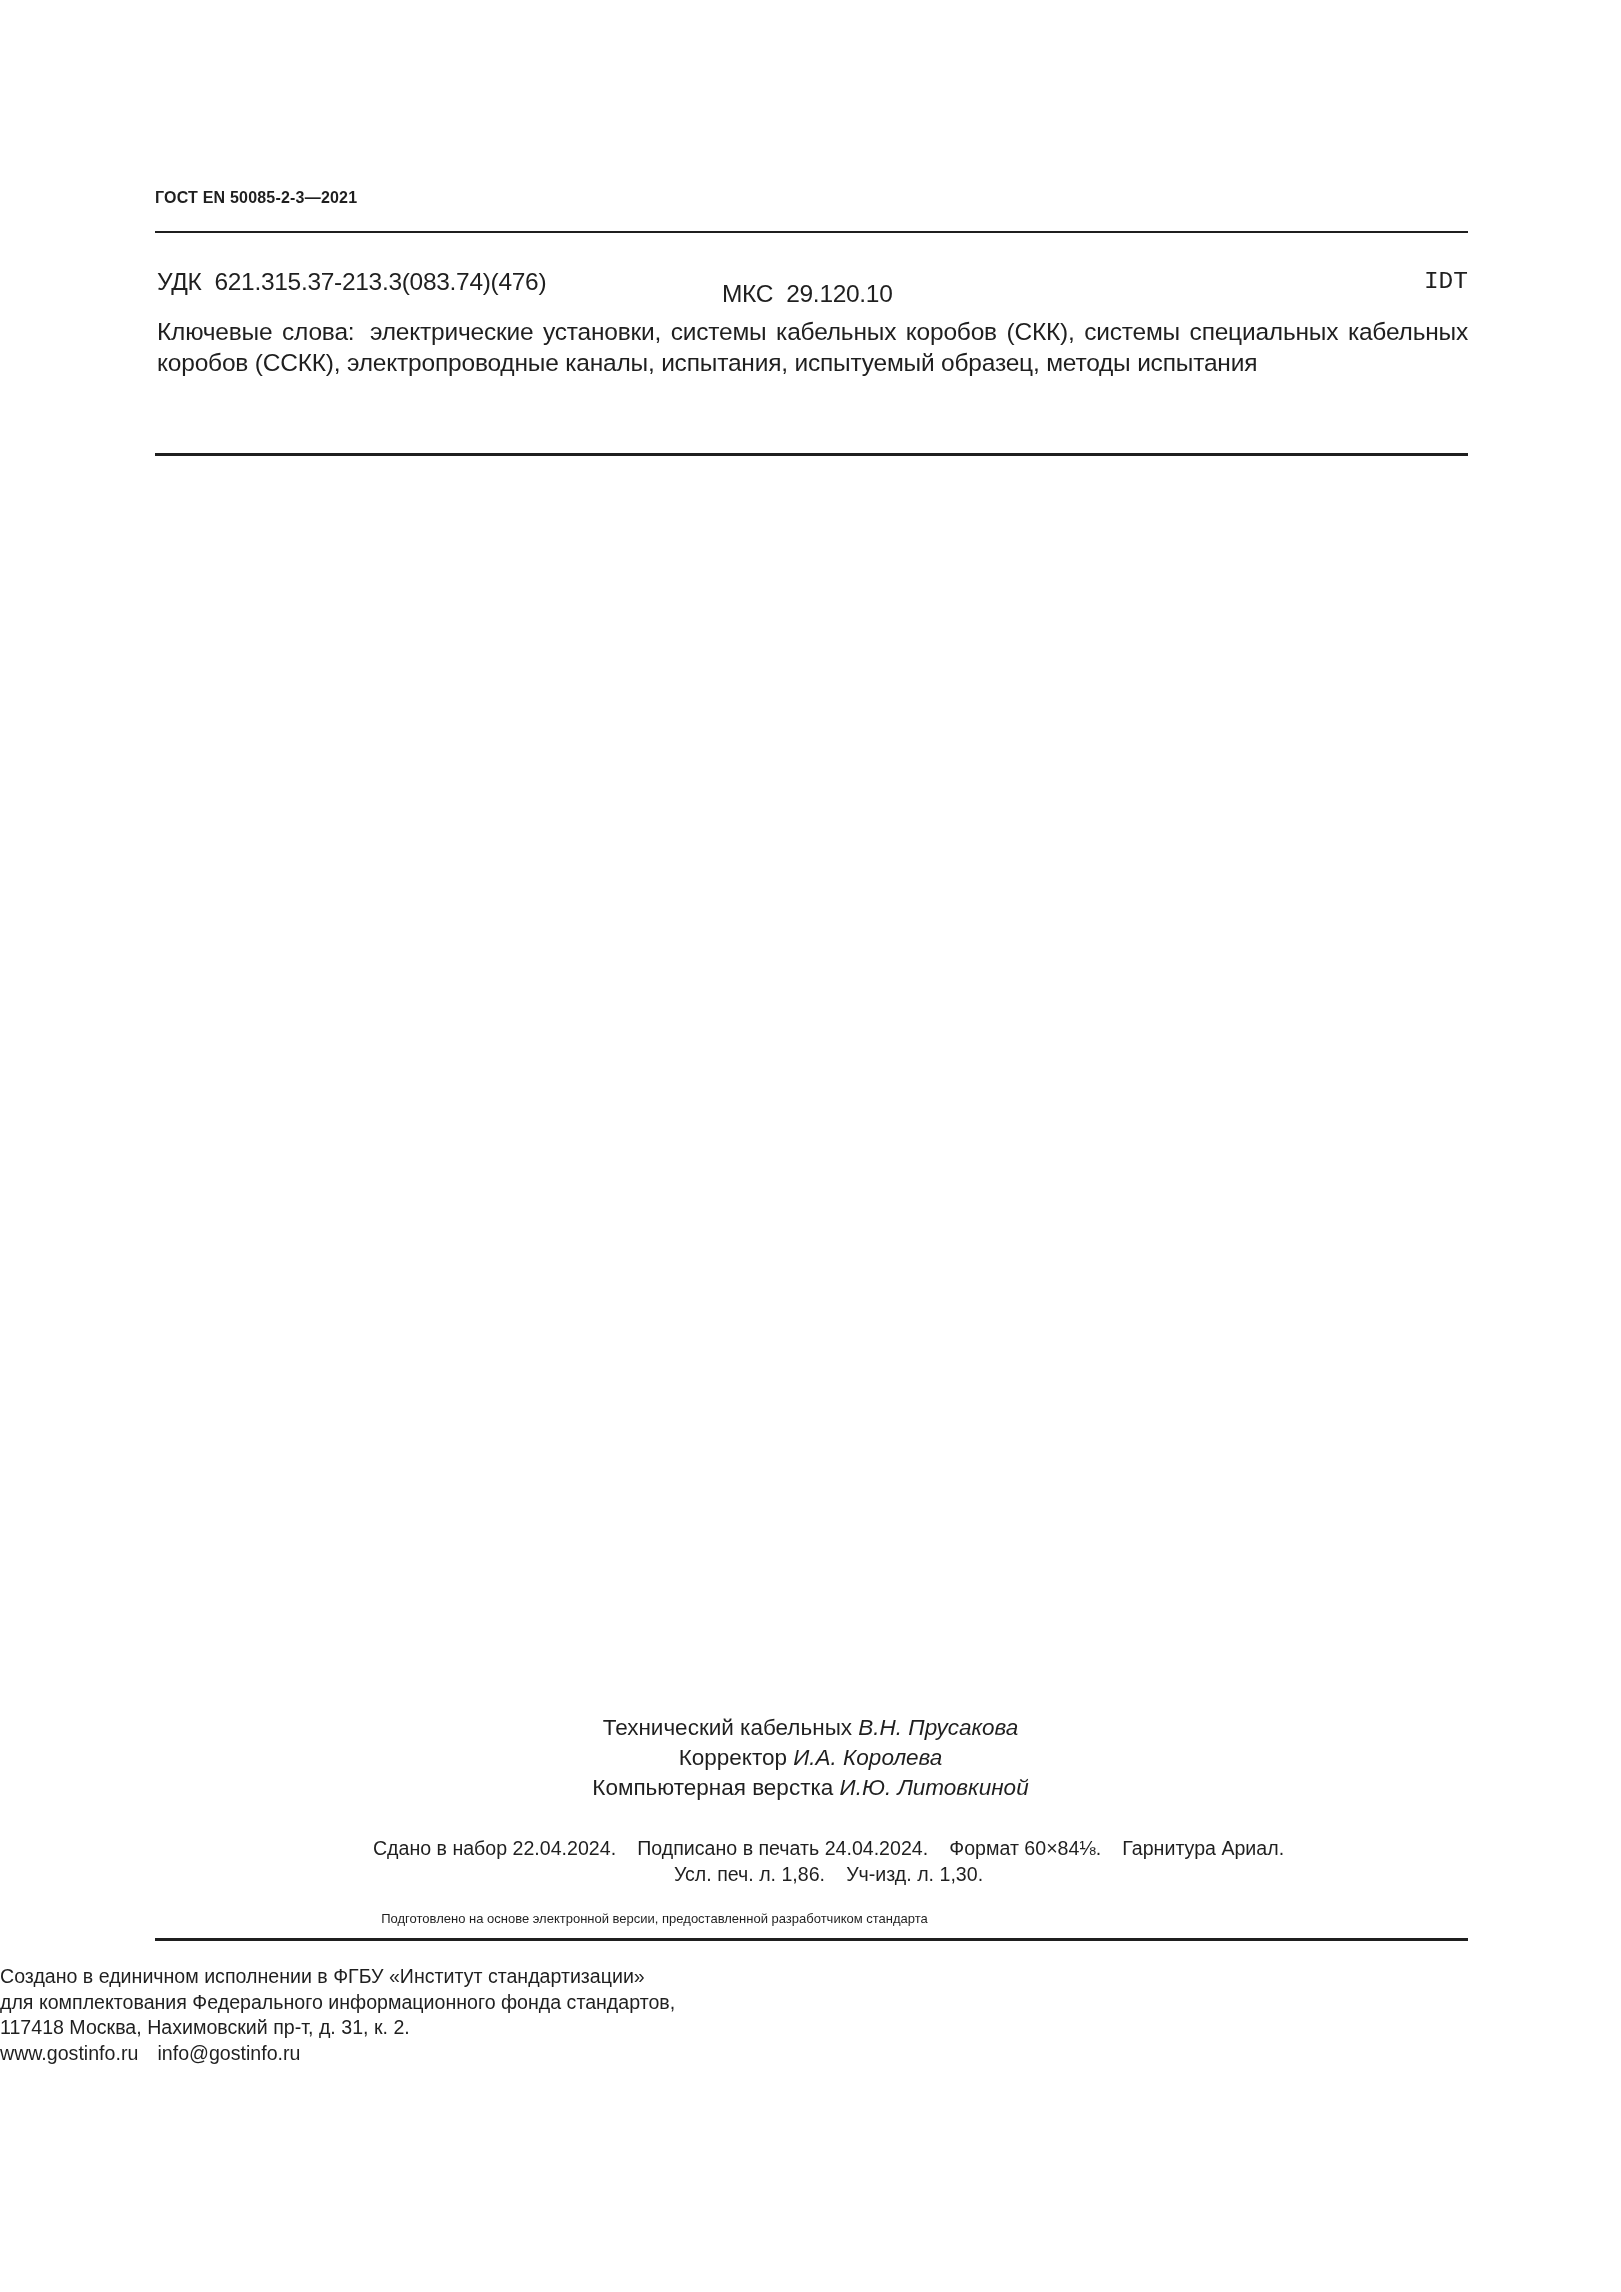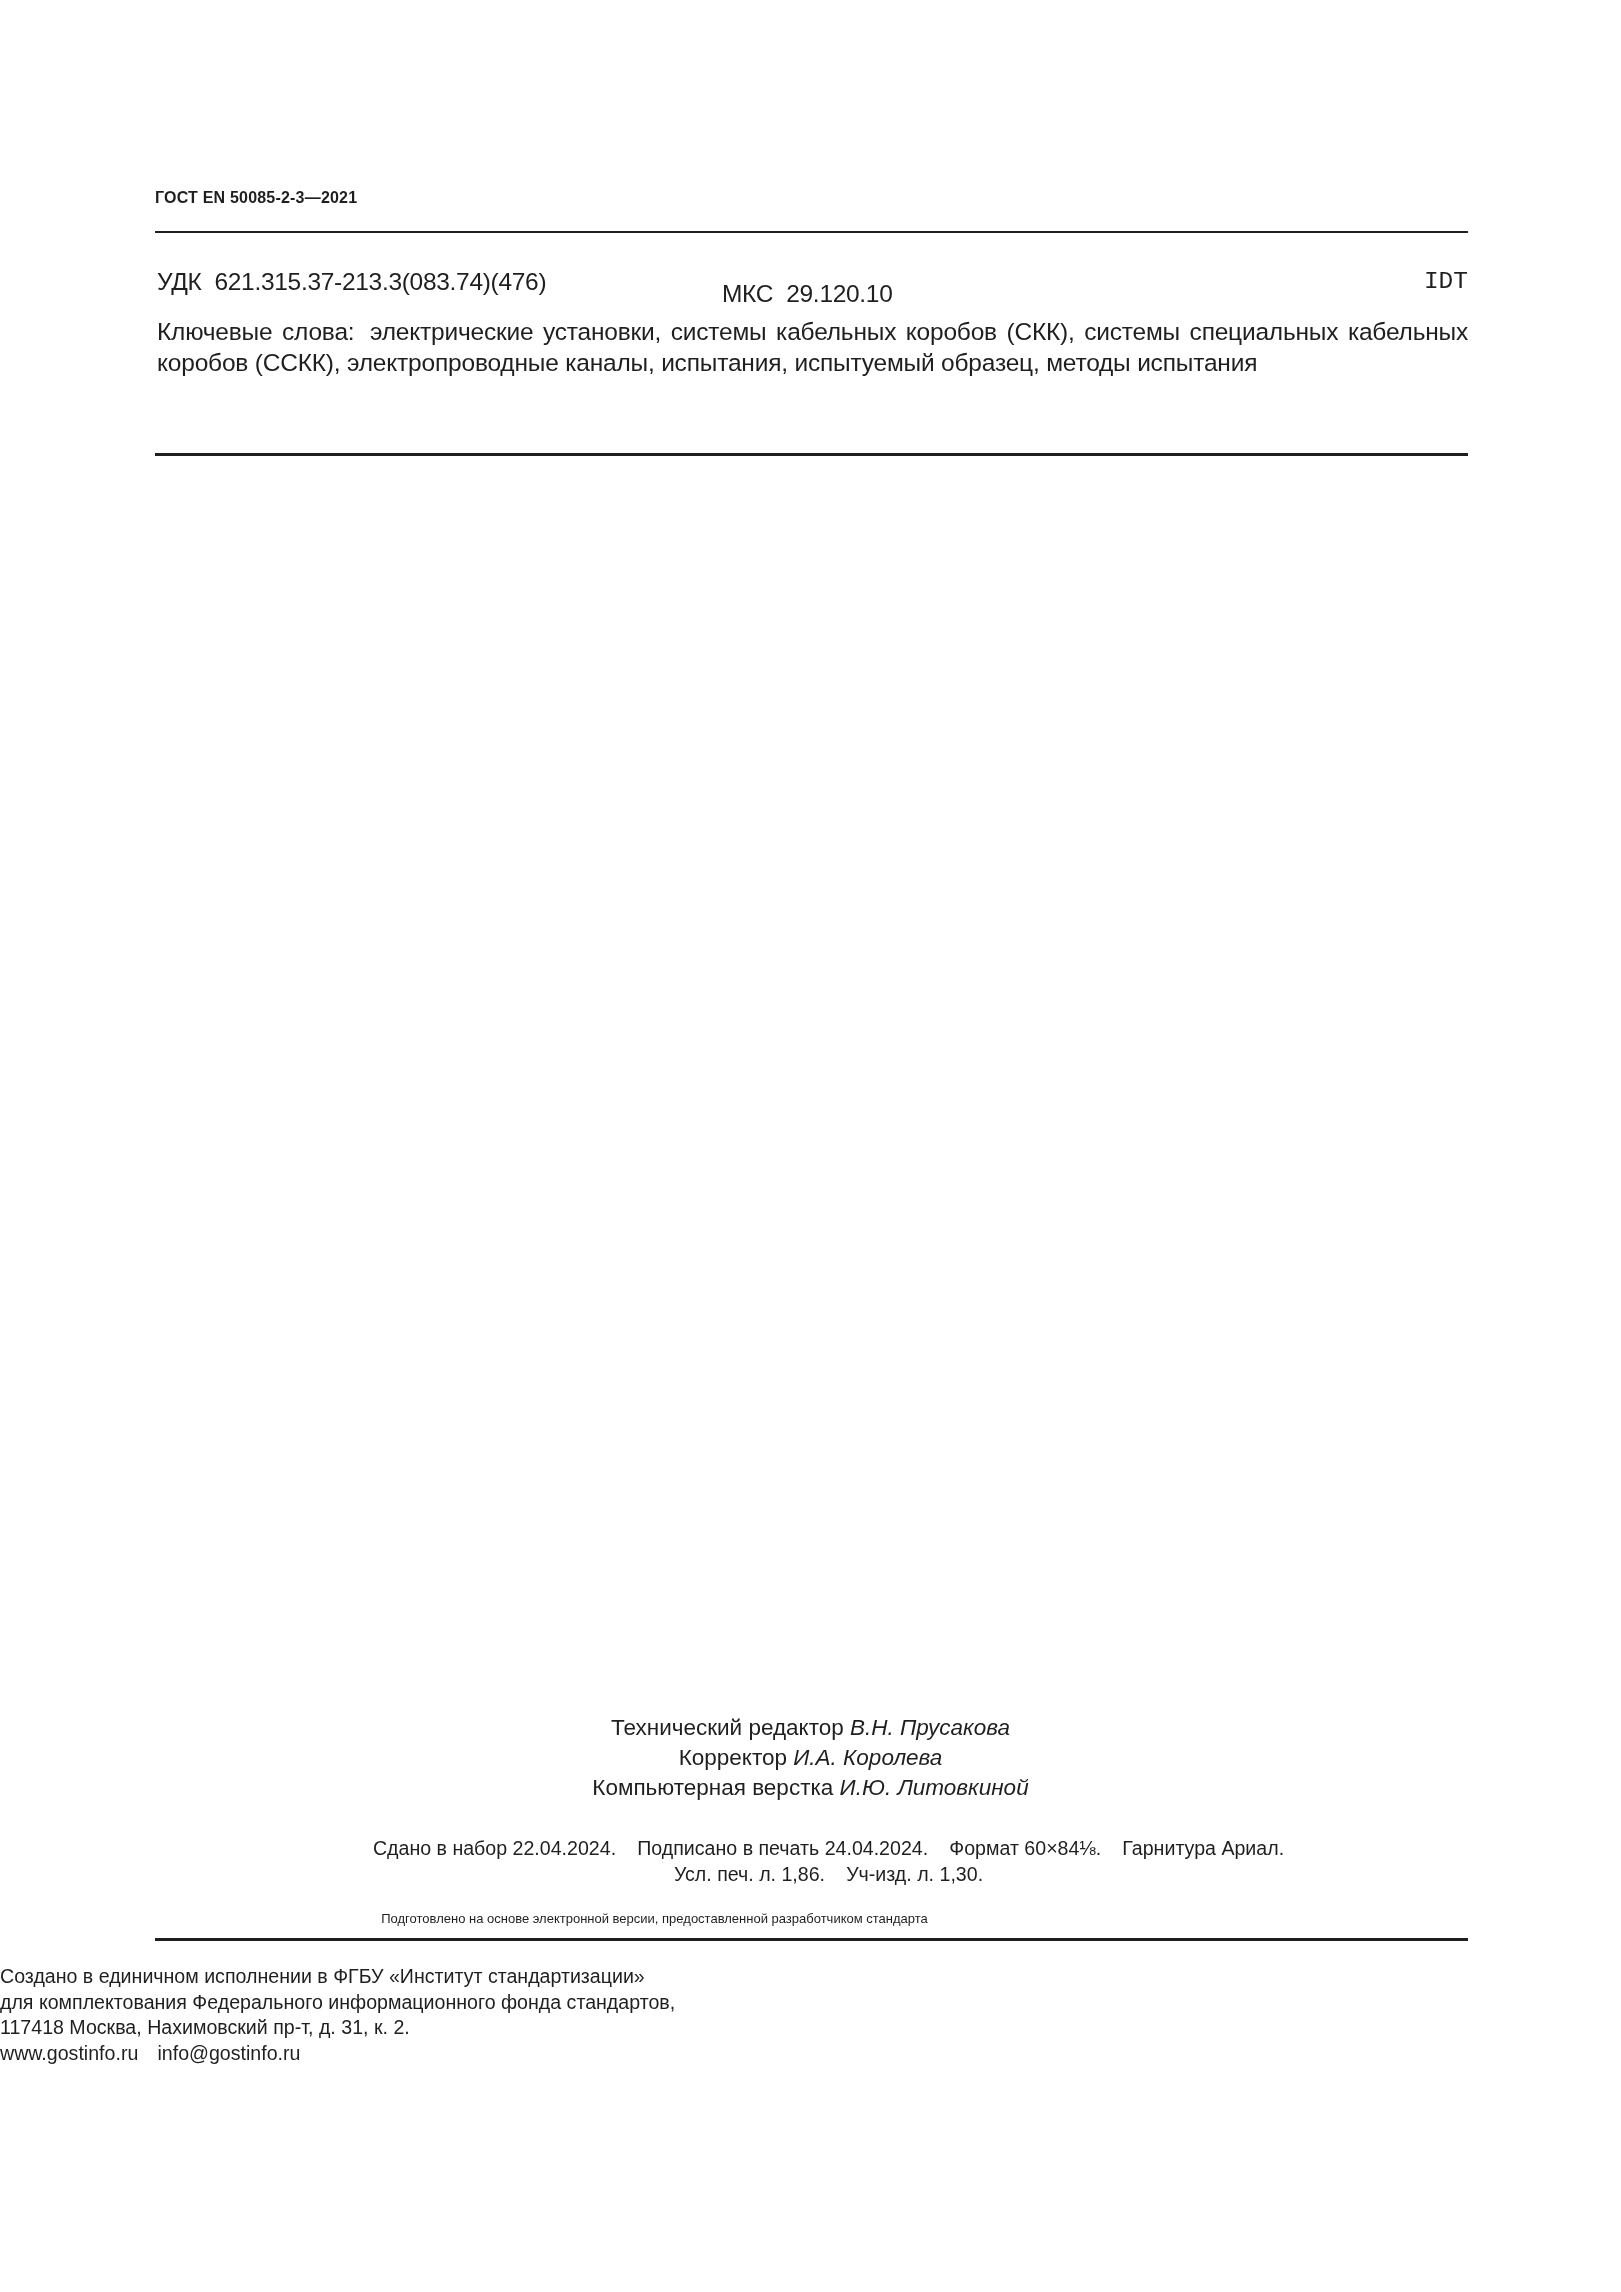--- a/index.html
+++ b/index.html
@@ -50,21 +50,21 @@
 
 <div class="abs keywords">
   <span class="kw-label">Ключевые слова:</span>
   <span>электрические установки, системы кабельных коробов (СКК), системы специальных кабельных коробов (ССКК), электропроводные каналы, испытания, испытуемый образец, методы испытания</span>
 </div>
 
 <div class="abs rule rule-mid"></div>
 
 <div class="abs credits">
   <span class="line">
-    <span>Технический редактор</span>
+    <span>Технический кабельных</span>
     <span class="name">В.Н. Прусакова</span>
   </span>
   <span class="line">
     <span>Корректор</span>
     <span class="name">И.А. Королева</span>
   </span>
   <span class="line">
     <span>Компьютерная верстка</span>
     <span class="name">И.Ю. Литовкиной</span>
   </span>

